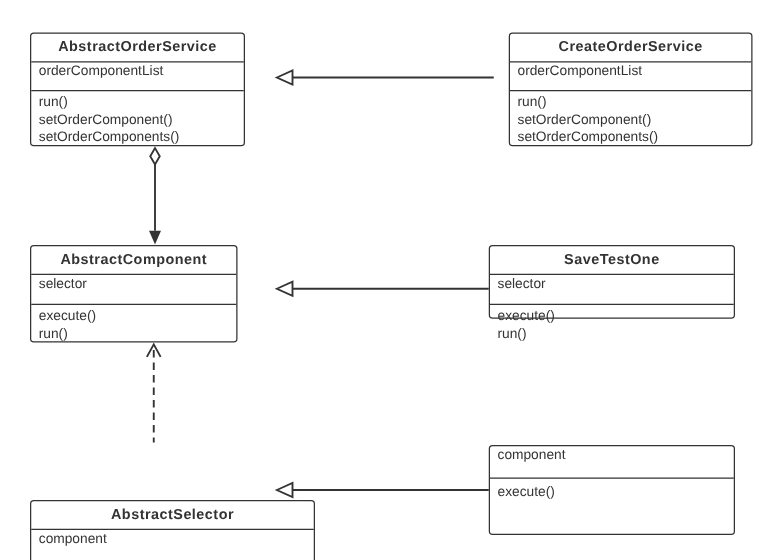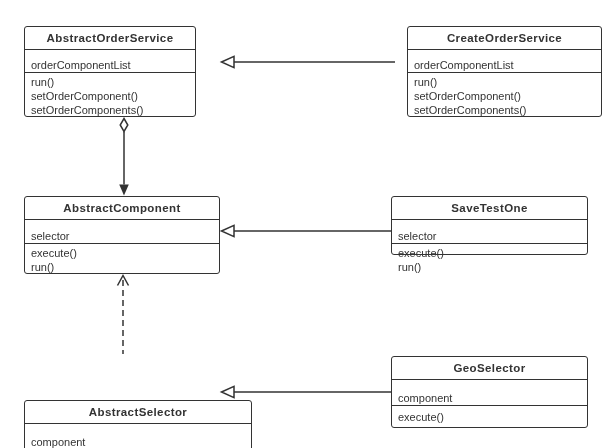--- a/index.html
+++ b/index.html
@@ -22,21 +22,21 @@
   .cls-title {
     box-sizing:border-box;
     border-bottom:1.5px solid #333333;
     display:flex; align-items:center; justify-content:center;
     font-weight:bold; font-size:11.5px; letter-spacing:0.4px;
     white-space:nowrap;
   }
   .cls-attrs {
     box-sizing:border-box;
     border-bottom:1.5px solid #333333;
-    display:flex; align-items:flex-end;
+    display:flex; align-items:flex-start;
   }
   .cls-methods { box-sizing:border-box; padding-top:2px; }
   .member {
     font-size:11px; line-height:14px;
     padding-left:6px; white-space:nowrap; color:#333333;
   }
 </style>
 </head>
 <body>
 
@@ -88,21 +88,21 @@
     <div class="cls-attrs" style="height:23px;">
       <div class="member">orderComponentList</div>
     </div>
     <div class="cls-methods">
       <div class="member">run()</div>
       <div class="member">setOrderComponent()</div>
       <div class="member">setOrderComponents()</div>
     </div>
   </div>
 
-  <div class="cls" style="left:24px; top:196px; width:196px; height:78px;">
+  <div class="cls" style="left:24px; top:196px; width:166px; height:78px;">
     <div class="cls-title" style="height:23px;">AbstractComponent</div>
     <div class="cls-attrs" style="height:24px;">
       <div class="member">selector</div>
     </div>
     <div class="cls-methods">
       <div class="member">execute()</div>
       <div class="member">run()</div>
     </div>
   </div>
 
@@ -121,21 +121,20 @@
     <div class="cls-title" style="height:23px;">AbstractSelector</div>
     <div class="cls-attrs" style="height:26px;">
       <div class="member">component</div>
     </div>
     <div class="cls-methods" style="padding-top:4px;">
       <div class="member">execute()</div>
     </div>
   </div>
 
   <div class="cls" style="left:391px; top:356px; width:197px; height:72px;">
-    <div class="cls-title" style="height:23px;">GeoSelector</div>
     <div class="cls-attrs" style="height:26px;">
       <div class="member">component</div>
     </div>
     <div class="cls-methods" style="padding-top:4px;">
       <div class="member">execute()</div>
     </div>
   </div>
 
 </div>
 

